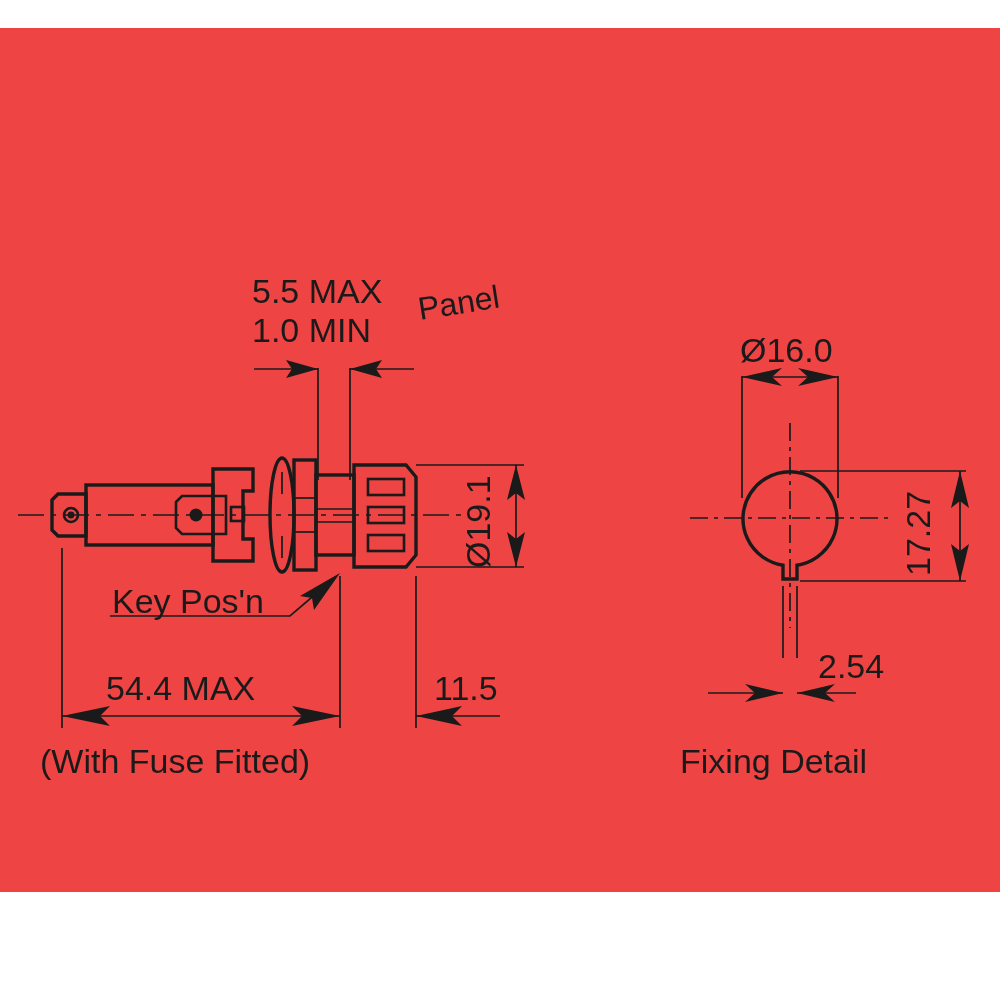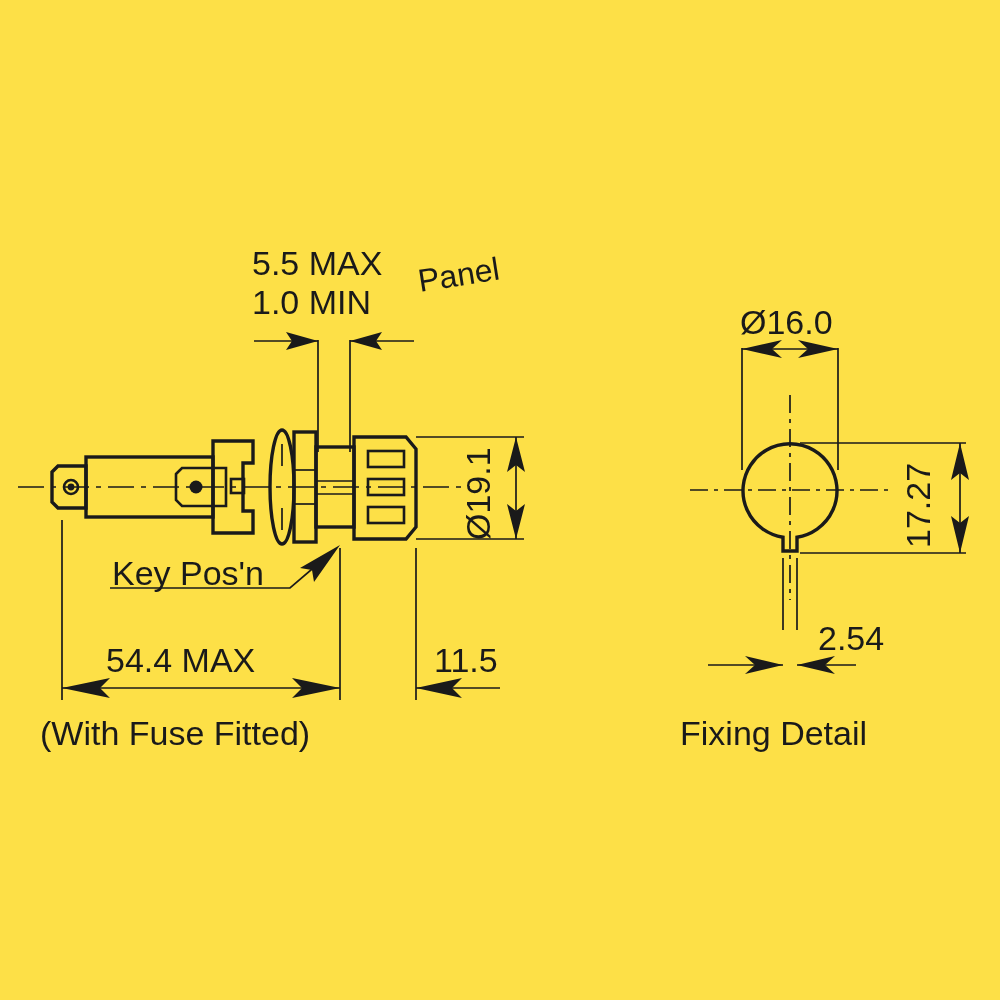--- a/index.html
+++ b/index.html
@@ -10,22 +10,23 @@
   }
   body {
     width: 1000px;
     height: 1000px;
     font-family: "Liberation Sans", sans-serif;
     overflow: hidden;
   }
   #sheet {
     position: relative;
     width: 1000px;
-    height: 1000px;
-    background: #fde047;
+    height: 864px;
+    background: #ef4444;
+    margin-top: 28px;
   }
   #drawing {
     position: absolute;
     top: 0;
     left: 0;
     width: 1000px;
     height: 1000px;
   }
   .dimtext {
     fill: #1a1a1a;

